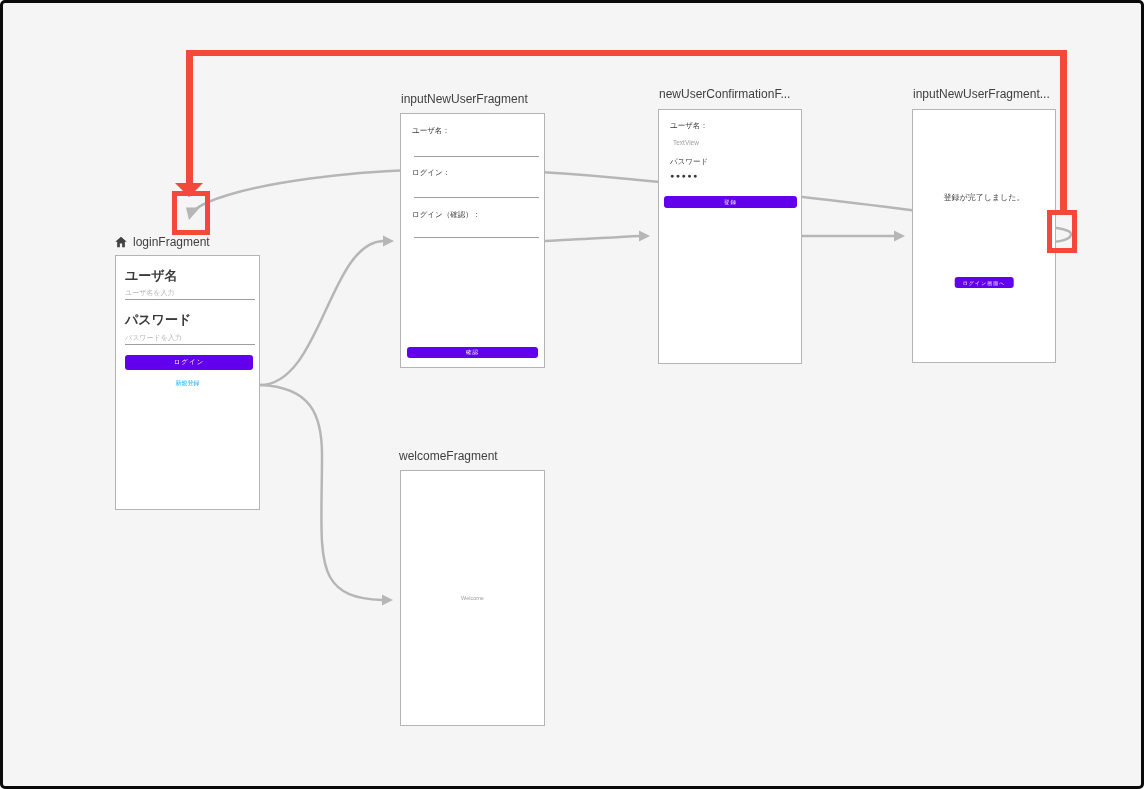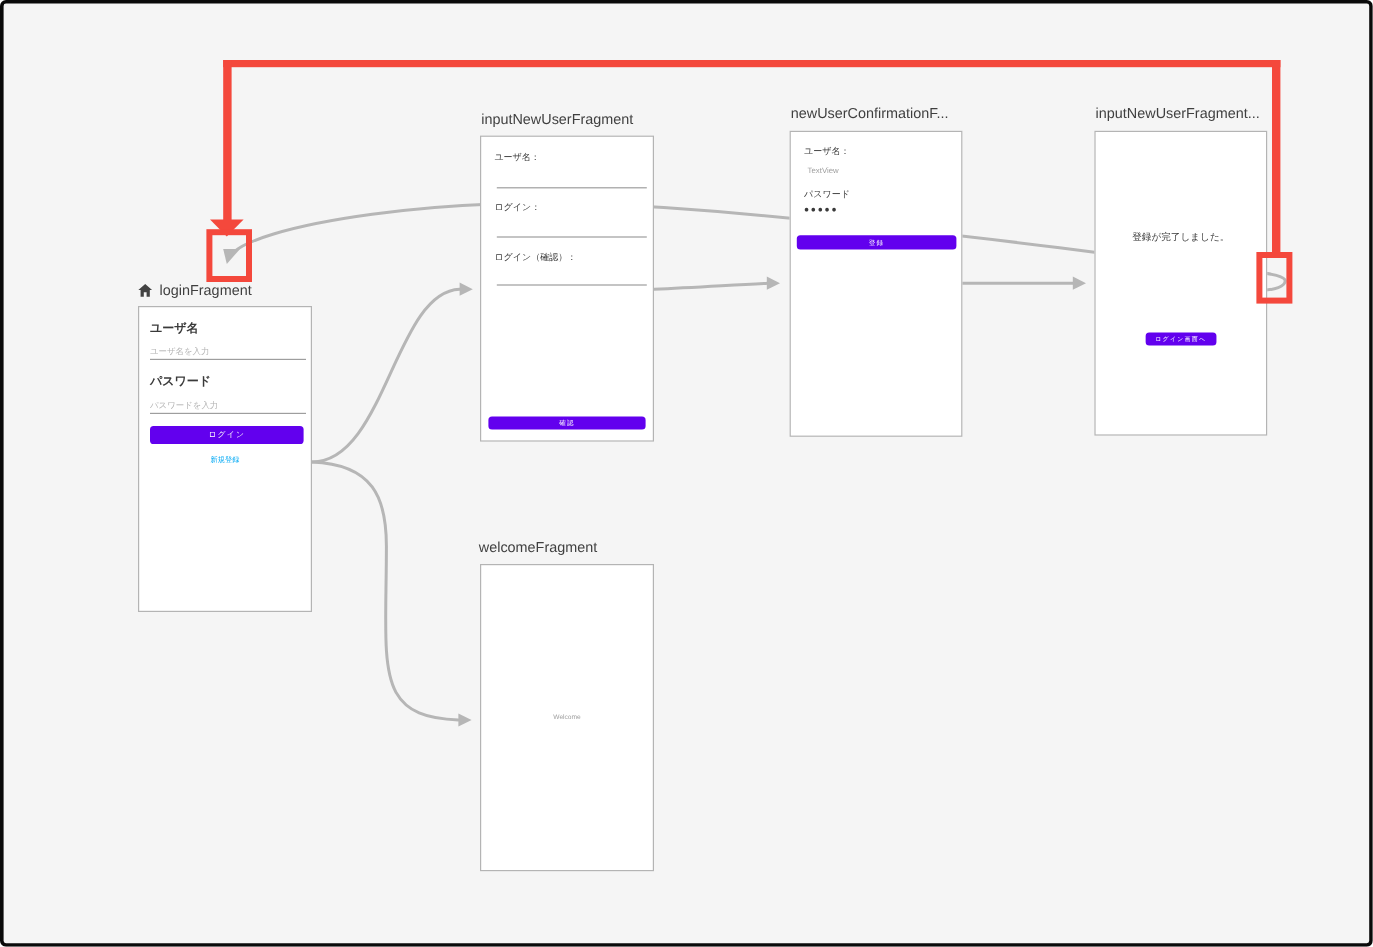--- a/index.html
+++ b/index.html
@@ -13,21 +13,21 @@
   .connectors polygon{fill:#b6b6b6;stroke:none;}
   
   .frag-title{
     position:absolute;display:flex;align-items:center;gap:5px;
     font-size:12px;color:#3f3f3f;white-space:nowrap;
   }
   .home-ic{width:14px;height:14px;display:inline-block;}
   .card{
     position:absolute;background:#fff;border:1px solid #b4b4b4;box-sizing:border-box;
   }
-  .lbl{position:absolute;font-size:10px;color:#3a3a3a;font-weight:600;white-space:nowrap;}
+  .lbl{position:absolute;font-size:13px;color:#3a3a3a;font-weight:600;white-space:nowrap;}
   .lbl2{position:absolute;font-size:7.5px;color:#3a3a3a;font-weight:500;white-space:nowrap;}
   .ph{position:absolute;font-size:7px;color:#b3b3b3;white-space:nowrap;}
   .uline{position:absolute;border-bottom:1px solid #9e9e9e;height:0;}
   .btn{
     position:absolute;background:#6200EE;border-radius:3px;color:#fff;
     display:flex;align-items:center;justify-content:center;
     font-size:6.5px;letter-spacing:1px;white-space:nowrap;
   }
   .link{position:absolute;font-size:6px;color:#03A9F4;white-space:nowrap;}
   .dots{position:absolute;font-size:7px;letter-spacing:1.5px;color:#3a3a3a;white-space:nowrap;}

